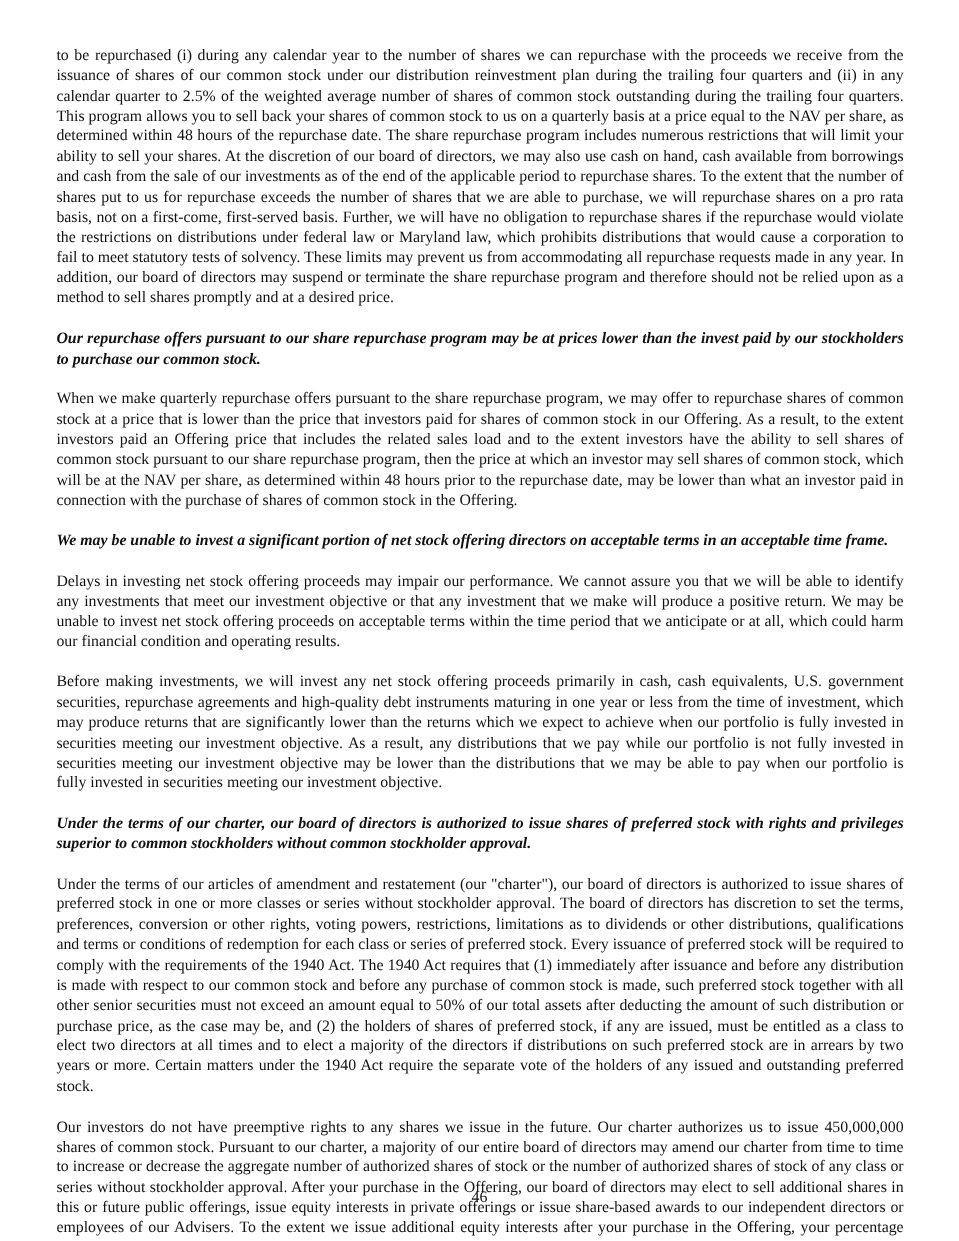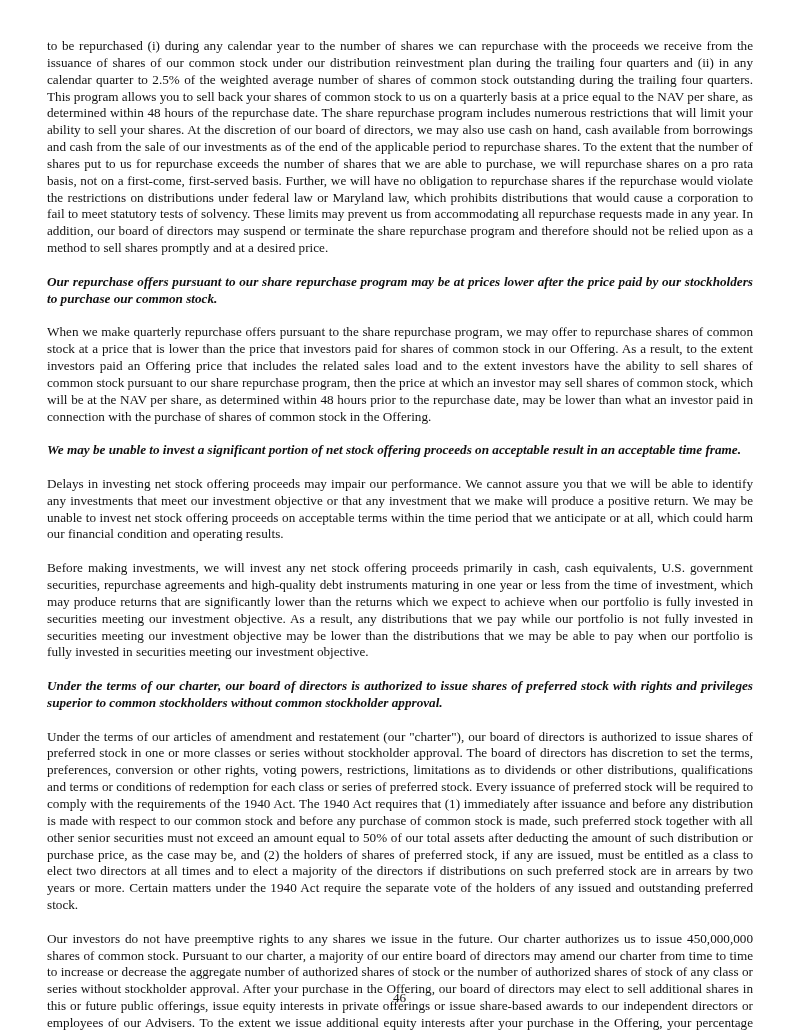--- a/index.html
+++ b/index.html
@@ -35,23 +35,23 @@
     font-family: "Liberation Serif", "DejaVu Serif", serif;
     font-size: 13.2px;
     color: #111111;
   }
 </style>
 </head>
 <body>
 
 <div class="page">
   <p class="para">to be repurchased (i) during any calendar year to the number of shares we can repurchase with the proceeds we receive from the issuance of shares of our common stock under our distribution reinvestment plan during the trailing four quarters and (ii) in any calendar quarter to 2.5% of the weighted average number of shares of common stock outstanding during the trailing four quarters. This program allows you to sell back your shares of common stock to us on a quarterly basis at a price equal to the NAV per share, as determined within 48 hours of the repurchase date. The share repurchase program includes numerous restrictions that will limit your ability to sell your shares. At the discretion of our board of directors, we may also use cash on hand, cash available from borrowings and cash from the sale of our investments as of the end of the applicable period to repurchase shares. To the extent that the number of shares put to us for repurchase exceeds the number of shares that we are able to purchase, we will repurchase shares on a pro rata basis, not on a first-come, first-served basis. Further, we will have no obligation to repurchase shares if the repurchase would violate the restrictions on distributions under federal law or Maryland law, which prohibits distributions that would cause a corporation to fail to meet statutory tests of solvency. These limits may prevent us from accommodating all repurchase requests made in any year. In addition, our board of directors may suspend or terminate the share repurchase program and therefore should not be relied upon as a method to sell shares promptly and at a desired price.</p>
-  <p class="heading">Our repurchase offers pursuant to our share repurchase program may be at prices lower after the price paid by our stockholders to purchase our common stock.</p>
+  <p class="heading">Our repurchase offers pursuant to our share repurchase program may be at prices lower than the invest paid by our stockholders to purchase our common stock.</p>
   <p class="para">When we make quarterly repurchase offers pursuant to the share repurchase program, we may offer to repurchase shares of common stock at a price that is lower than the price that investors paid for shares of common stock in our Offering. As a result, to the extent investors paid an Offering price that includes the related sales load and to the extent investors have the ability to sell shares of common stock pursuant to our share repurchase program, then the price at which an investor may sell shares of common stock, which will be at the NAV per share, as determined within 48 hours prior to the repurchase date, may be lower than what an investor paid in connection with the purchase of shares of common stock in the Offering.</p>
-  <p class="heading">We may be unable to invest a significant portion of net stock offering proceeds on acceptable result in an acceptable time frame.</p>
+  <p class="heading">We may be unable to invest a significant portion of net stock offering directors on acceptable terms in an acceptable time frame.</p>
   <p class="para">Delays in investing net stock offering proceeds may impair our performance. We cannot assure you that we will be able to identify any investments that meet our investment objective or that any investment that we make will produce a positive return. We may be unable to invest net stock offering proceeds on acceptable terms within the time period that we anticipate or at all, which could harm our financial condition and operating results.</p>
   <p class="para">Before making investments, we will invest any net stock offering proceeds primarily in cash, cash equivalents, U.S. government securities, repurchase agreements and high-quality debt instruments maturing in one year or less from the time of investment, which may produce returns that are significantly lower than the returns which we expect to achieve when our portfolio is fully invested in securities meeting our investment objective. As a result, any distributions that we pay while our portfolio is not fully invested in securities meeting our investment objective may be lower than the distributions that we may be able to pay when our portfolio is fully invested in securities meeting our investment objective.</p>
   <p class="heading">Under the terms of our charter, our board of directors is authorized to issue shares of preferred stock with rights and privileges superior to common stockholders without common stockholder approval.</p>
   <p class="para">Under the terms of our articles of amendment and restatement (our "charter"), our board of directors is authorized to issue shares of preferred stock in one or more classes or series without stockholder approval. The board of directors has discretion to set the terms, preferences, conversion or other rights, voting powers, restrictions, limitations as to dividends or other distributions, qualifications and terms or conditions of redemption for each class or series of preferred stock. Every issuance of preferred stock will be required to comply with the requirements of the 1940 Act. The 1940 Act requires that (1) immediately after issuance and before any distribution is made with respect to our common stock and before any purchase of common stock is made, such preferred stock together with all other senior securities must not exceed an amount equal to 50% of our total assets after deducting the amount of such distribution or purchase price, as the case may be, and (2) the holders of shares of preferred stock, if any are issued, must be entitled as a class to elect two directors at all times and to elect a majority of the directors if distributions on such preferred stock are in arrears by two years or more. Certain matters under the 1940 Act require the separate vote of the holders of any issued and outstanding preferred stock.</p>
   <p class="para">Our investors do not have preemptive rights to any shares we issue in the future. Our charter authorizes us to issue 450,000,000 shares of common stock. Pursuant to our charter, a majority of our entire board of directors may amend our charter from time to time to increase or decrease the aggregate number of authorized shares of stock or the number of authorized shares of stock of any class or series without stockholder approval. After your purchase in the Offering, our board of directors may elect to sell additional shares in this or future public offerings, issue equity interests in private offerings or issue share-based awards to our independent directors or employees of our Advisers. To the extent we issue additional equity interests after your purchase in the Offering, your percentage ownership interest in us will be</p>
 </div>
 
 <div class="page-number">46</div>
 
 </body></html>

